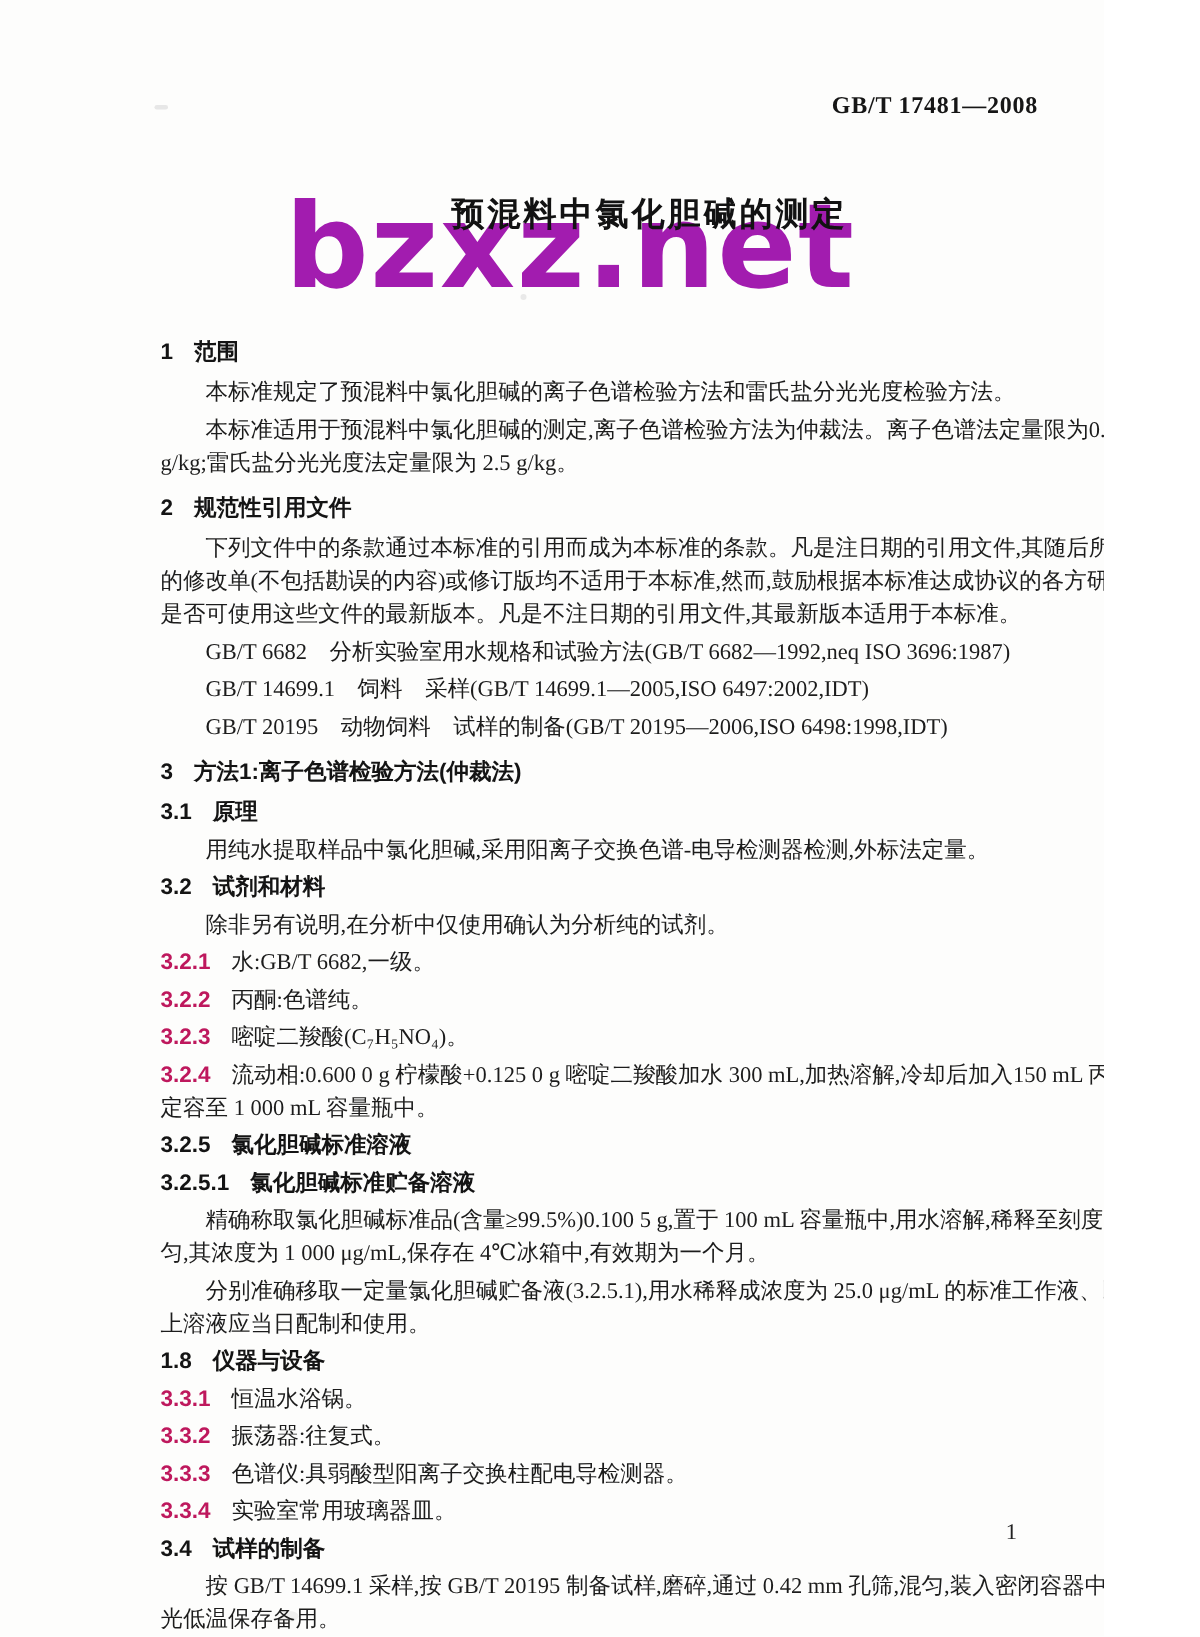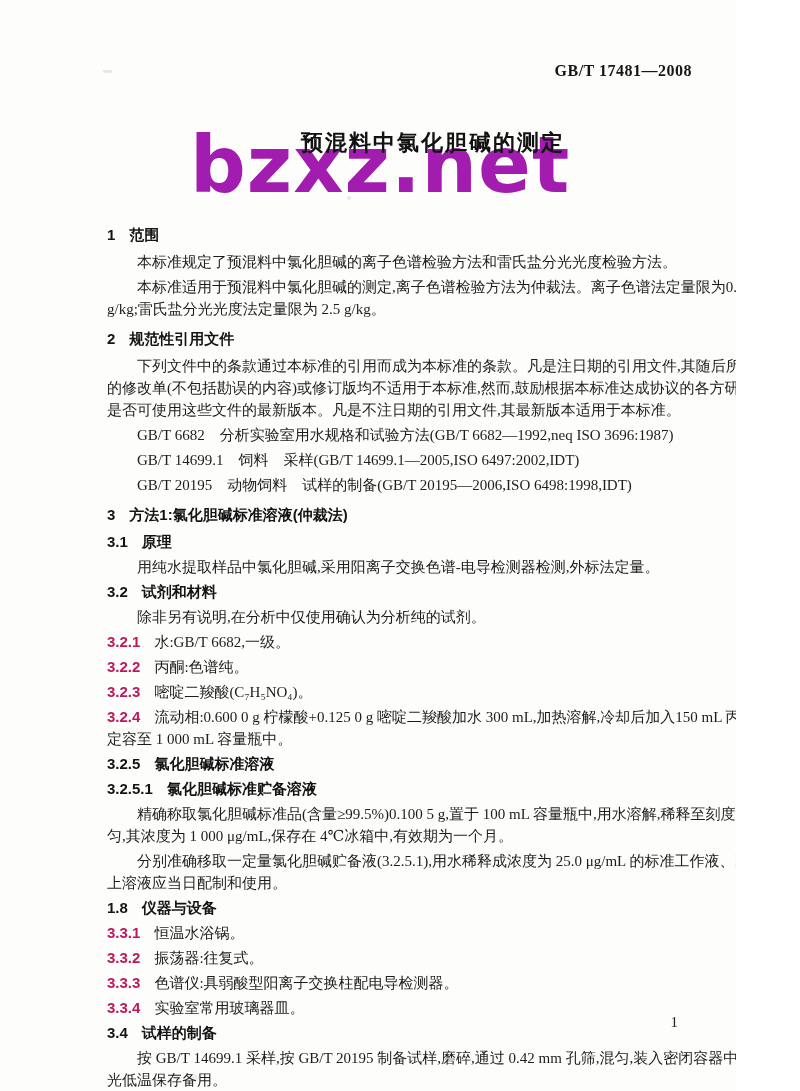--- a/index.html
+++ b/index.html
@@ -99,21 +99,21 @@
     <p class="h h-sec"><span class="num">1</span><span>范围</span></p>
     <p class="p">本标准规定了预混料中氯化胆碱的离子色谱检验方法和雷氏盐分光光度检验方法。</p>
     <p class="p">本标准适用于预混料中氯化胆碱的测定,离子色谱检验方法为仲裁法。离子色谱法定量限为0.05 g/kg;雷氏盐分光光度法定量限为 2.5 g/kg。</p>
 
     <p class="h h-sec"><span class="num">2</span><span>规范性引用文件</span></p>
     <p class="p">下列文件中的条款通过本标准的引用而成为本标准的条款。凡是注日期的引用文件,其随后所有的修改单(不包括勘误的内容)或修订版均不适用于本标准,然而,鼓励根据本标准达成协议的各方研究是否可使用这些文件的最新版本。凡是不注日期的引用文件,其最新版本适用于本标准。</p>
     <p class="ref">GB/T 6682　分析实验室用水规格和试验方法(GB/T 6682—1992,neq ISO 3696:1987)</p>
     <p class="ref">GB/T 14699.1　饲料　采样(GB/T 14699.1—2005,ISO 6497:2002,IDT)</p>
     <p class="ref">GB/T 20195　动物饲料　试样的制备(GB/T 20195—2006,ISO 6498:1998,IDT)</p>
 
-    <p class="h h-sec"><span class="num">3</span><span>方法1:氯化胆碱标准溶液(仲裁法)</span></p>
+    <p class="h h-sec"><span class="num">3</span><span>方法1:离子色谱检验方法(仲裁法)</span></p>
 
     <p class="h h-sub"><span class="num">3.1</span><span>原理</span></p>
     <p class="p">用纯水提取样品中氯化胆碱,采用阳离子交换色谱-电导检测器检测,外标法定量。</p>
 
     <p class="h h-sub"><span class="num">3.2</span><span>试剂和材料</span></p>
     <p class="p">除非另有说明,在分析中仅使用确认为分析纯的试剂。</p>
 
     <p class="clause"><span class="num">3.2.1</span><span>水:GB/T 6682,一级。</span></p>
     <p class="clause"><span class="num">3.2.2</span><span>丙酮:色谱纯。</span></p>
     <p class="clause"><span class="num">3.2.3</span><span>嘧啶二羧酸(C₇H₅NO₄)。</span></p>

